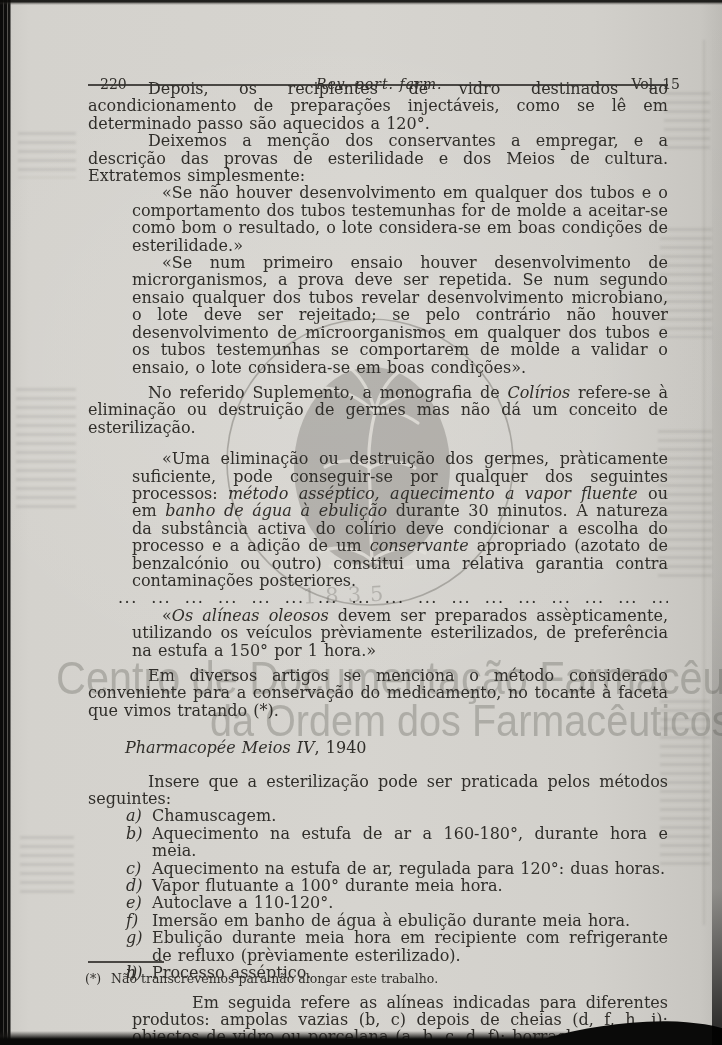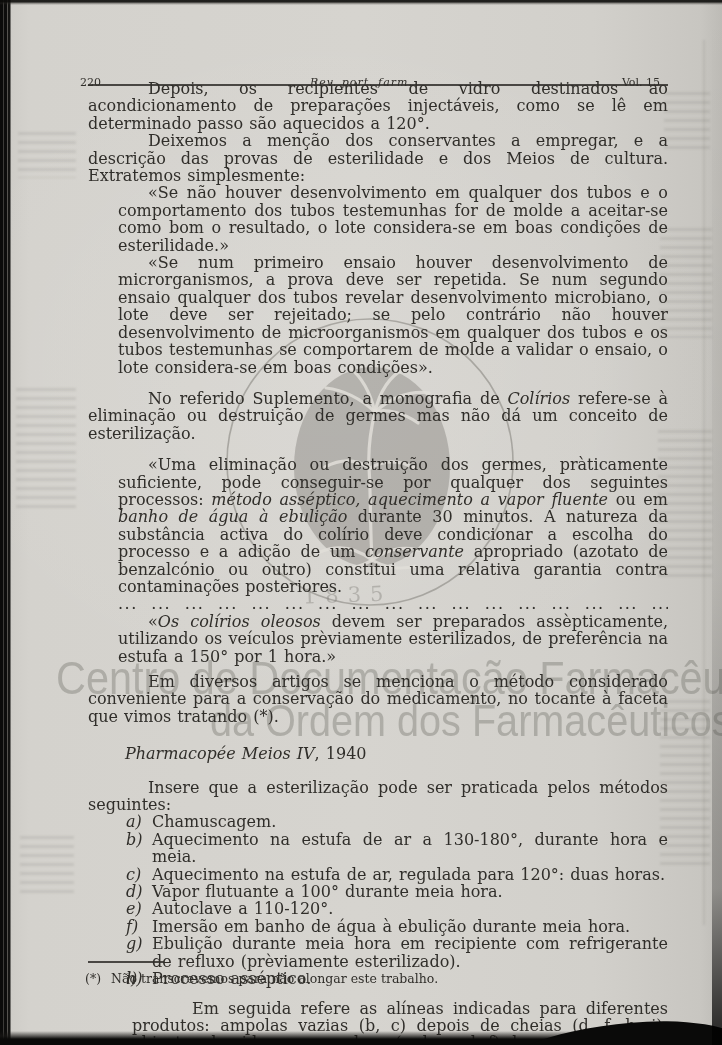--- a/index.html
+++ b/index.html
@@ -36,30 +36,30 @@
   .stamp{position:absolute;left:224px;top:316px;}
   .stamp-year{position:absolute;left:303px;top:583px;
     font-family:"DejaVu Serif",serif;font-size:21px;letter-spacing:9px;
     color:rgba(125,123,117,0.40);transform:rotate(-2deg);}
   .wm-text{position:absolute;font-family:"Liberation Sans",sans-serif;
     color:rgba(116,114,108,0.40);white-space:nowrap;font-weight:400;}
   .wm1{left:56px;top:651px;font-size:46px;transform:scaleX(0.90);transform-origin:left center;}
   .wm2{left:210px;top:696px;font-size:44px;transform:scaleX(0.90);transform-origin:left center;}
 
   
-  .hdr{position:absolute;left:80px;top:57px;width:580px;display:flex;
-    justify-content:space-between;align-items:baseline;font-size:11px;text-align:right;}
+  .hdr{position:absolute;left:100px;top:57px;width:580px;display:flex;
+    justify-content:space-between;align-items:baseline;font-size:14px;text-align:right;}
   .hdr .jt{font-style:italic;letter-spacing:1px;margin-top:19px;}
   .hdr-rule{position:absolute;left:88px;top:84px;width:580px;height:2px;background:rgba(48,46,42,0.85);}
 
   
   .body-col{position:absolute;left:88px;top:80px;width:580px;
     font-size:16px;line-height:17.4px;text-align:justify;word-spacing:1px;}
   .body-col .p{text-indent:60px;}
-  .body-col .q{margin-left:30px;text-indent:30px;}
+  .body-col .q{margin-left:44px;text-indent:30px;}
   .body-col .dots{margin-left:30px;white-space:nowrap;overflow:hidden;
     word-spacing:7px;letter-spacing:1.5px;}
   .body-col .hd{margin-left:37px;text-align:left;}
   .body-col .li{position:relative;padding-left:64px;}
   .body-col .mk{position:absolute;left:38px;}
   .it{font-style:italic;}
 
   
   .fn-rule{position:absolute;left:88px;top:961px;width:76px;height:2px;background:rgba(48,46,42,0.85);}
   .footnote{position:absolute;left:85px;top:971px;width:580px;font-size:12.5px;line-height:16px;}
@@ -110,30 +110,30 @@
     <span class="jt">Rev. port. farm.</span>
     <span>Vol. 15</span>
   </div>
   <div class="hdr-rule"></div>
 
   <div class="body-col">
       <div class="p"><span>Depois, os recipientes de vidro destinados ao acondicionamento de preparações injectáveis, como se lê em determinado passo são aquecidos a 120°.</span></div>
       <div class="p"><span>Deixemos a menção dos conservantes a empregar, e a descrição das provas de esterilidade e dos Meios de cultura. Extratemos simplesmente:</span></div>
       <div class="q"><span>«Se não houver desenvolvimento em qualquer dos tubos e o comportamento dos tubos testemunhas for de molde a aceitar-se como bom o resultado, o lote considera-se em boas condições de esterilidade.»</span></div>
       <div class="q"><span>«Se num primeiro ensaio houver desenvolvimento de microrganismos, a prova deve ser repetida. Se num segundo ensaio qualquer dos tubos revelar desenvolvimento microbiano, o lote deve ser rejeitado; se pelo contrário não houver desenvolvimento de microorganismos em qualquer dos tubos e os tubos testemunhas se comportarem de molde a validar o ensaio, o lote considera-se em boas condições».</span></div>
-      <div class="p" style="margin-top: 14px;"><span>No referido Suplemento, a monografia de </span><span class="it">Colírios</span><span> refere-se à eliminação ou destruição de germes mas não dá um conceito de esterilização.</span></div>
+      <div class="p" style="margin-top: 8px;"><span>No referido Suplemento, a monografia de </span><span class="it">Colírios</span><span> refere-se à eliminação ou destruição de germes mas não dá um conceito de esterilização.</span></div>
       <div class="q" style="margin-top: 14px;"><span>«Uma eliminação ou destruição dos germes, pràticamente suficiente, pode conseguir-se por qualquer dos seguintes processos: </span><span class="it">método asséptico, aquecimento a vapor fluente</span><span> ou em </span><span class="it">banho de água à ebulição</span><span> durante 30 minutos. A natureza da substância activa do colírio deve condicionar a escolha do processo e a adição de um </span><span class="it">conservante</span><span> apropriado (azotato de benzalcónio ou outro) constitui uma relativa garantia contra contaminações posteriores.</span></div>
       <div class="dots">... ... ... ... ... ... ... ... ... ... ... ... ... ... ... ... ... ... ...</div>
-      <div class="q"><span>«</span><span class="it">Os colírios oleosos</span><span> devem ser preparados assèpticamente, utilizando os veículos prèviamente esterilizados, de preferência na estufa a 150° por 1 hora.»</span></div>
+      <div class="q"><span>«</span><span class="it">Os alíneas oleosos</span><span> devem ser preparados assèpticamente, utilizando os veículos prèviamente esterilizados, de preferência na estufa a 150° por 1 hora.»</span></div>
       <div class="p" style="margin-top: 8px;"><span>Em diversos artigos se menciona o método considerado conveniente para a conservação do medicamento, no tocante à faceta que vimos tratando (*).</span></div>
       <div class="hd" style="margin-top: 20px;"><span class="it">Pharmacopée Meios IV</span><span>, 1940</span></div>
       <div class="p" style="margin-top: 16px;"><span>Insere que a esterilização pode ser praticada pelos métodos seguintes:</span></div>
       <div>
         <div class="li"><span class="mk it">a)</span><span>Chamuscagem.</span></div>
-        <div class="li"><span class="mk it">b)</span><span>Aquecimento na estufa de ar a 130-180°, durante hora e meia.</span></div>
+        <div class="li"><span class="mk it">b)</span><span>Aquecimento na estufa de ar a 160-180°, durante hora e meia.</span></div>
         <div class="li"><span class="mk it">c)</span><span>Aquecimento na estufa de ar, regulada para 120°: duas horas.</span></div>
         <div class="li"><span class="mk it">d)</span><span>Vapor flutuante a 100° durante meia hora.</span></div>
         <div class="li"><span class="mk it">e)</span><span>Autoclave a 110-120°.</span></div>
         <div class="li"><span class="mk it">f)</span><span>Imersão em banho de água à ebulição durante meia hora.</span></div>
         <div class="li"><span class="mk it">g)</span><span>Ebulição durante meia hora em recipiente com refrigerante de refluxo (prèviamente esterilizado).</span></div>
         <div class="li"><span class="mk it">h)</span></div>
         <div class="li"><span class="mk it">i)</span><span>Processo asséptico.</span></div>
       </div>
       <div class="p" style="margin-top: 12px; margin-left: 44px;"><span>Em seguida refere as alíneas indicadas para diferentes produtos: ampolas vazias (b, c) depois de cheias (d, f, h, i); objectos de vidro ou porcelana (a, b, c, d, f); borrachas (d, e, f); objectos metálicos (a, b, c, f); papel de filtro (c); objectos de penso (e); pomadas ou suspensões (i, se perdem a homogeneidade</span></div>
     </div>

